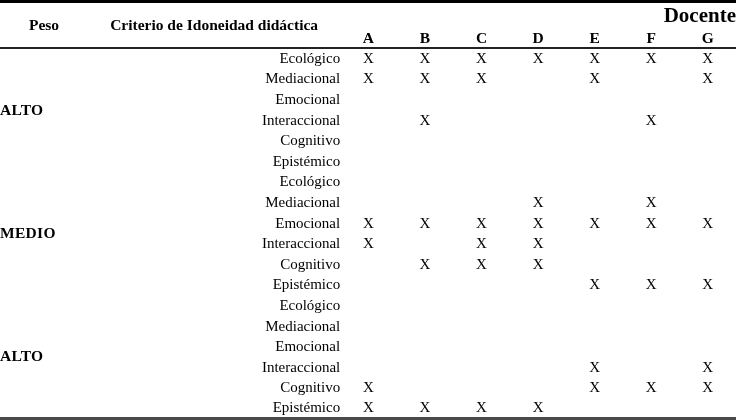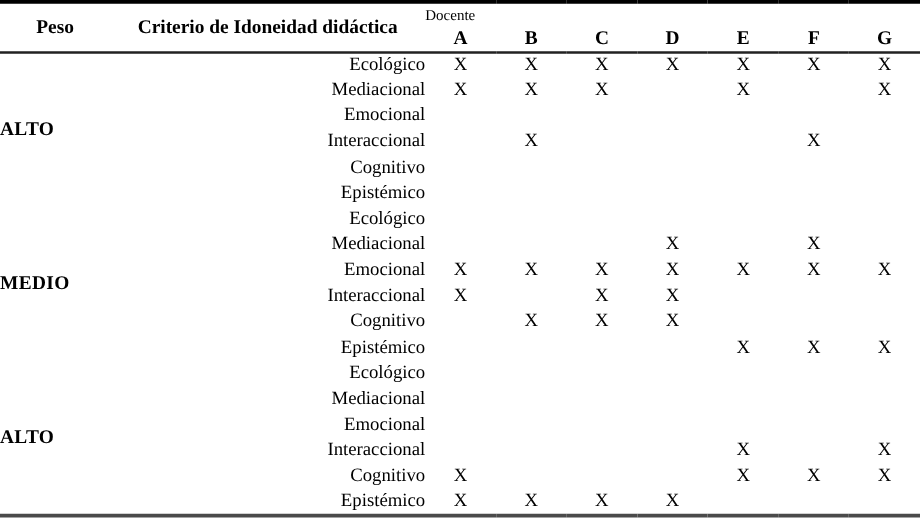--- a/index.html
+++ b/index.html
@@ -38,23 +38,23 @@
     white-space: nowrap;
   }
   thead tr { height: 20px; }
   tbody tr { height: 20.6px; }
   th.h-peso, th.h-criterio {
     font-weight: bold;
     text-align: center;
     font-size: 15.5px;
   }
   th.h-docente {
-    font-weight: normal;
-    text-align: left;
-    font-size: 12px;
+    font-weight: bold;
+    text-align: right;
+    font-size: 21px;
   }
   th.h-doc-letter {
     font-weight: bold;
     text-align: center;
     font-size: 15.5px;
   }
   td.peso-cell {
     font-weight: bold;
     text-align: left;
     font-size: 15.5px;

